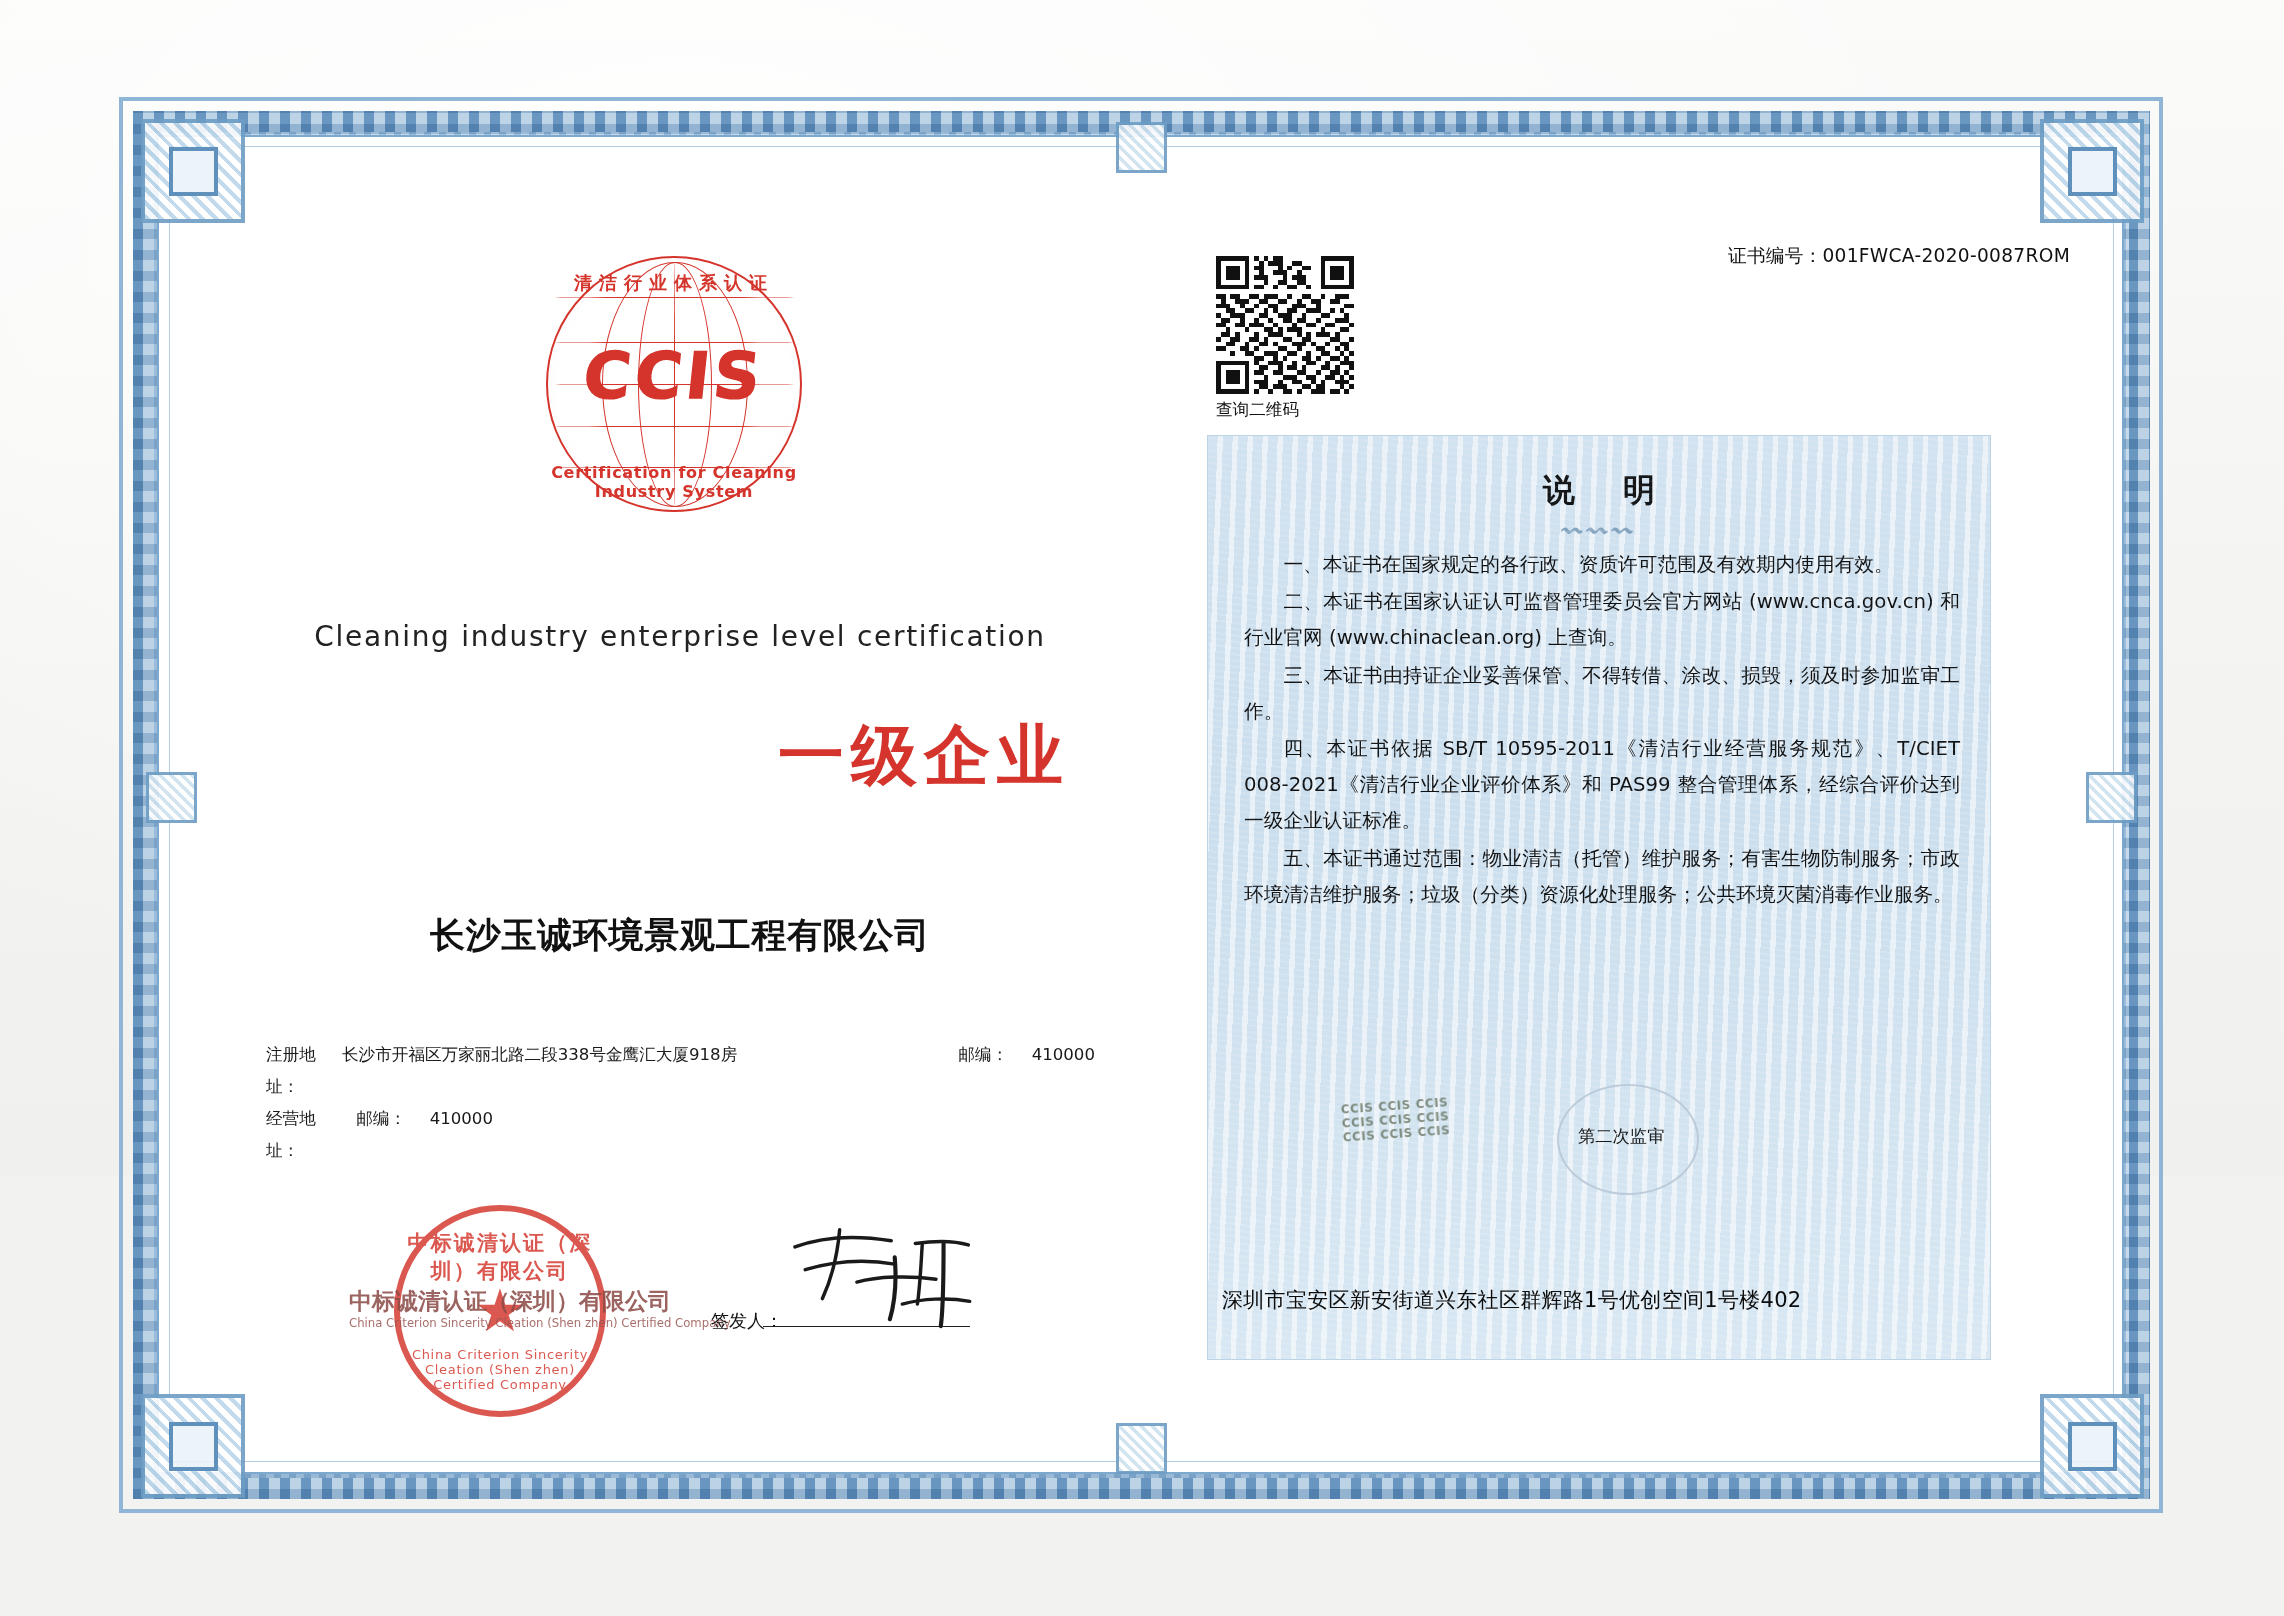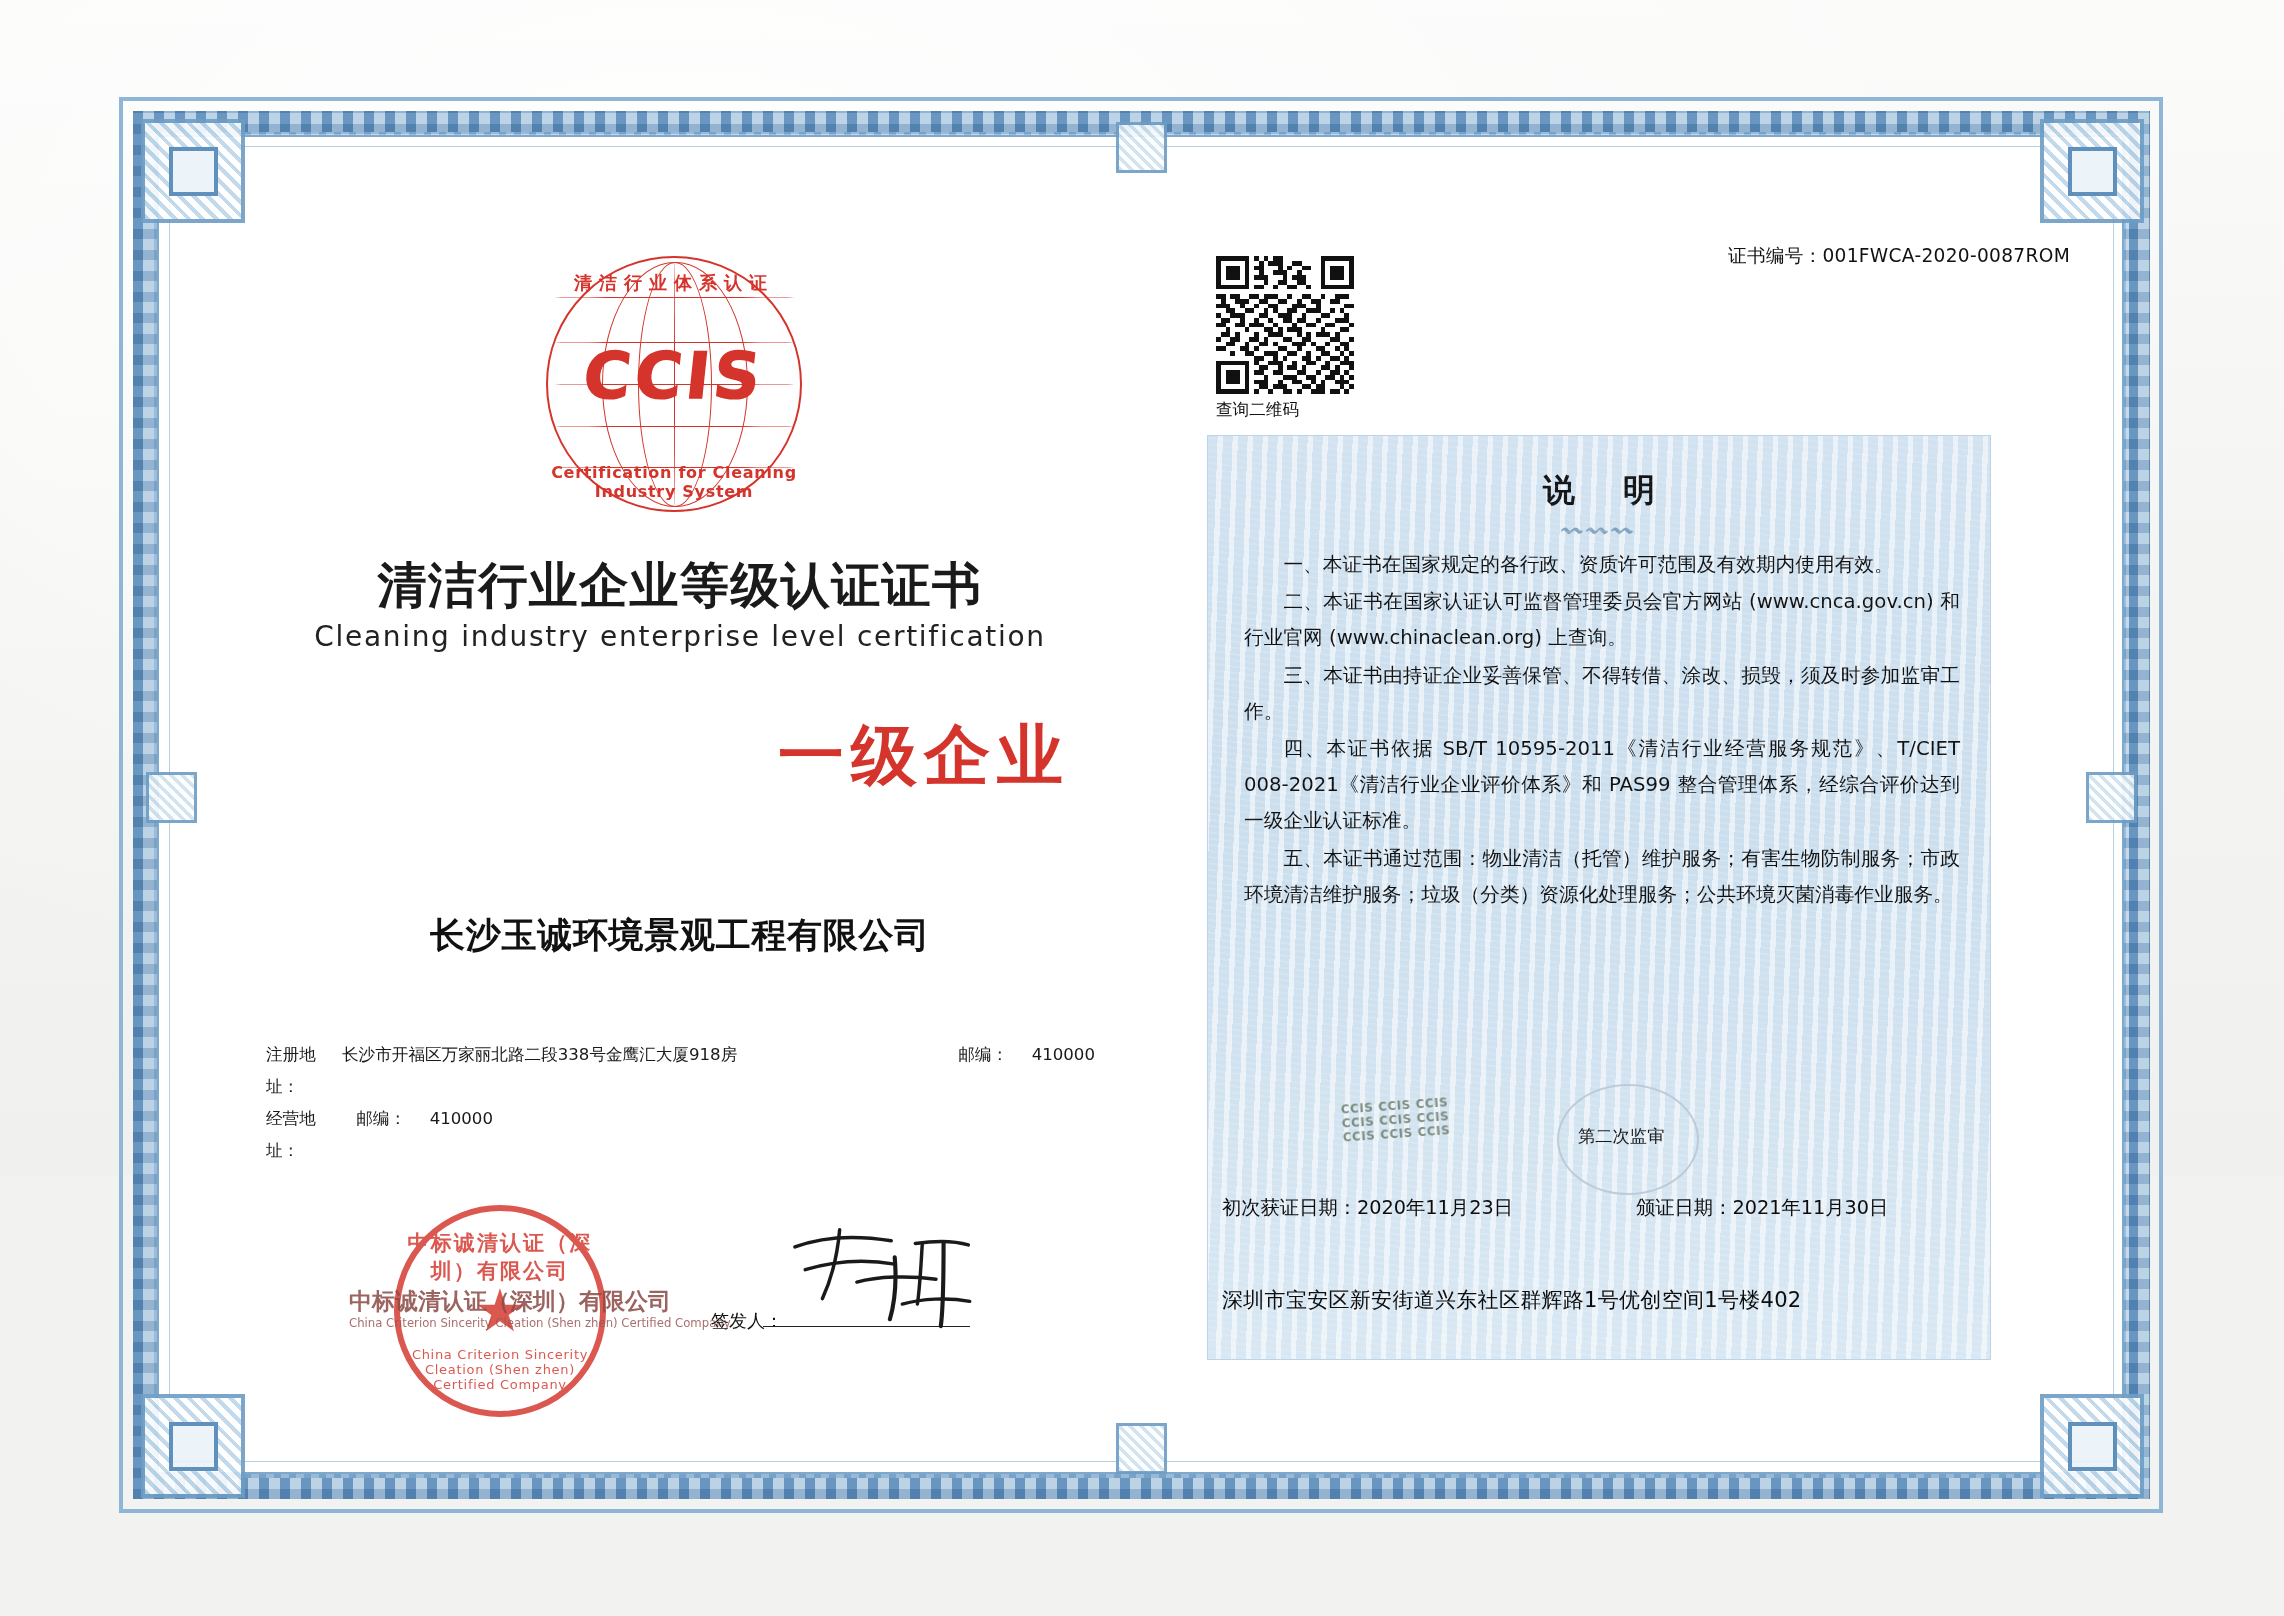--- a/index.html
+++ b/index.html
@@ -598,21 +598,20 @@
     <div class="par" style="top:41px;"></div>
     <div class="par" style="top:86px;"></div>
     <div class="par" style="top:128px;"></div>
     <div class="par" style="top:170px;"></div>
     <div class="par" style="top:211px;"></div>
     <div class="ccis-ring-top">清洁行业体系认证</div>
     <div class="ccis-letters">CCIS</div>
     <div class="ccis-ring-bottom">Certification for Cleaning Industry System</div>
   </div>
 
-  <div class="title-cn">清洁行业企业等级认证证书</div>
   <div class="title-en">Cleaning industry enterprise level certification</div>
   <div class="grade">一级企业</div>
   <div class="company">长沙玉诚环境景观工程有限公司</div>
 
   <div class="addr-block">
     <div class="addr-row">
       <span class="addr-label">注册地址：</span>
       <span class="addr-value">长沙市开福区万家丽北路二段338号金鹰汇大厦918房</span>
       <span class="post-label">邮编：</span>
       <span class="post-value">410000</span>
@@ -660,26 +659,18 @@
         <p>四、本证书依据 SB/T 10595-2011《清洁行业经营服务规范》、T/CIET 008-2021《清洁行业企业评价体系》和 PAS99 整合管理体系，经综合评价达到一级企业认证标准。</p>
         <p>五、本证书通过范围：物业清洁（托管）维护服务；有害生物防制服务；市政环境清洁维护服务；垃圾（分类）资源化处理服务；公共环境灭菌消毒作业服务。</p>
       </div>
   </div>
 
   <div class="panel-stamp">CCIS CCIS CCIS CCIS CCIS CCIS CCIS CCIS CCIS</div>
   <div class="audit-circle"></div>
   <div class="audit-text">第二次监审</div>
 
   <div class="dates">
-    <div class="row">
-      <span class="c1">
-        <span>初次获证日期：</span><span>2020年11月23日</span>
-      </span>
-      <span class="c2">
-        <span>颁证日期：</span><span>2021年11月30日</span>
-      </span>
-    </div>
   </div>
 
   <div class="panel-addr">深圳市宝安区新安街道兴东社区群辉路1号优创空间1号楼402</div>
 
 </div>
 
 
 </body></html>

